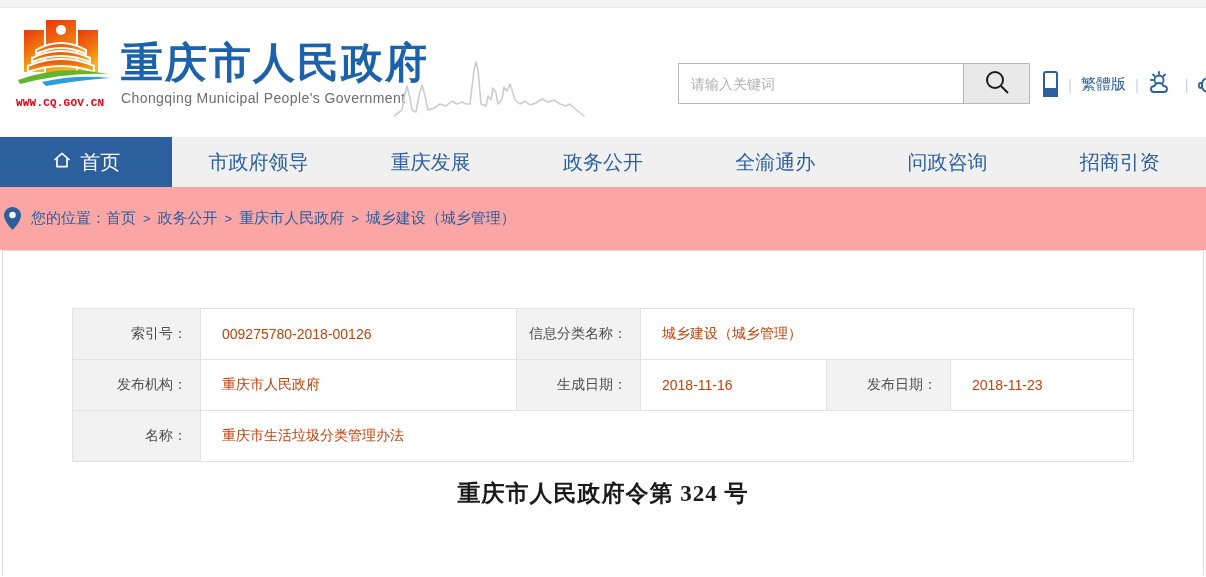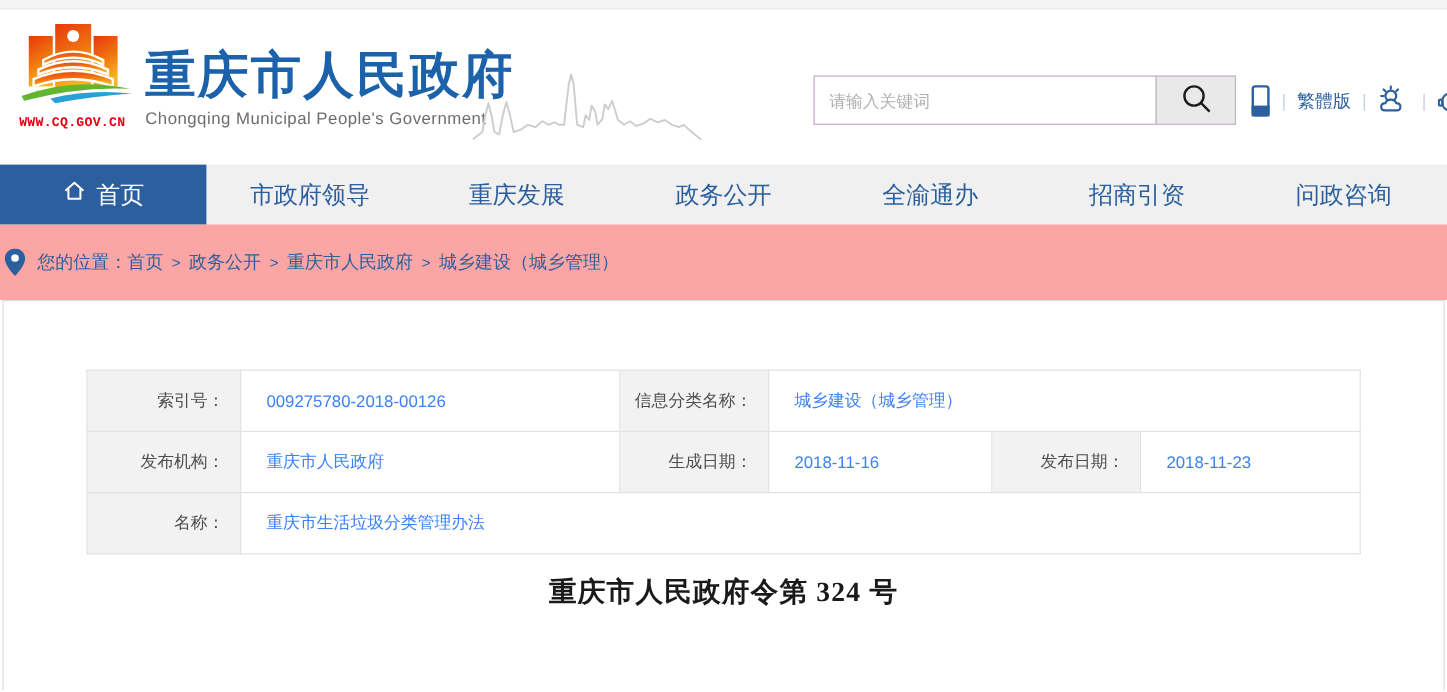--- a/index.html
+++ b/index.html
@@ -11,21 +11,21 @@
   
   .header { position:relative; height:129px; background:#fff; }
   .logo-block { position:absolute; left:16px; top:4px; width:100px; cursor:pointer;font-family:Liberation Mono, monospace; }
   .logo-url { font-size:11px; font-weight:bold; color:#e60012; letter-spacing:0.2px; margin-top:-2px; }
   .title-block { position:absolute; left:121px; top:30px; }
   .site-title { font-size:42px; font-weight:bold; color:#1b62ab; letter-spacing:2px; line-height:1.2; }
   .site-subtitle { font-size:14px; color:#6d6d6d; letter-spacing:0.4px; margin-top:2px; }
   .skyline { position:absolute; left:394px; top:50px; }
 
   .search-box { position:absolute; left:678px; top:55px; width:352px; height:41px;
-                display:flex; border:1px solid #b9b9b9; background:#f0abfc; }
+                display:flex; border:1px solid #b9b9b9; background:#d946ef; }
   .search-input { flex:1; border:none; outline:none; padding:0 12px; font-size:14px; color:#333;
                   font-family:"Liberation Sans","DejaVu Sans",sans-serif; }
   .search-input::placeholder { color:#b0b0b0; }
   .search-btn { width:66px; background:#e9e9e9; border:none; border-left:1px solid #b9b9b9;
                 display:flex; align-items:center; justify-content:center; cursor:pointer; }
 
   .header-tools { position:absolute; left:1042px; top:57px; height:38px;
                   display:flex; align-items:center; gap:9px; }
   .tool-sep { color:#c9d4e2; font-size:15px; }
   .tool-link { font-size:15px; color:#2b5f9e; text-decoration:none; cursor:pointer; white-space:nowrap; }
@@ -44,21 +44,21 @@
   .bc-link { color:#2b5f9e; text-decoration:none; cursor:pointer; }
   .bc-sep { margin:0 7px; color:#2b5f9e; font-size:13px; }
 
   
   .content-card { margin:0 2px; border:1px solid #dcdcdc; border-bottom:none;
                   background:#fff; height:325px; padding-top:57px; }
 
   table.meta { width:1061px; margin:0 auto; border-collapse:collapse; table-layout:fixed; }
   table.meta td { border:1px solid #e2e2e2; height:51px; font-size:14px; }
   td.lbl { background:#f2f2f2; color:#4d4d4d; text-align:right; padding-right:13px; }
-  td.val { background:#fff; color:#3b82f6; text-align:left; padding-left:21px; }
+  td.val { background:#fff; color:#c2410c; text-align:left; padding-left:21px; }
 
   .doc-title { text-align:center; margin-top:16px; font-family:"Liberation Serif","DejaVu Serif",serif;
                font-size:23px; font-weight:bold; color:#1a1a1a; letter-spacing:1px; }
 </style>
 </head>
 <body>
 
 <div class="top-strip"></div>
 
 <header class="header">
@@ -153,22 +153,22 @@
         <path d="M3 12 L12 4 L21 12"></path>
           <path d="M6 10 V20 H18 V10"></path>
       </svg>
     </span>
     <span>首页</span>
   </div>
   <div class="nav-item">市政府领导</div>
   <div class="nav-item">重庆发展</div>
   <div class="nav-item">政务公开</div>
   <div class="nav-item">全渝通办</div>
+  <div class="nav-item">问政咨询</div>
   <div class="nav-item">招商引资</div>
-  <div class="nav-item">问政咨询</div>
 </nav>
 
 <div class="breadcrumb">
   <span class="pin">
     <svg width="17" height="23" viewBox="0 0 17 23">
       <path d="M8.5 0 C3.8 0 0 3.8 0 8.5 C0 14.5 8.5 23 8.5 23 C8.5 23 17 14.5 17 8.5 C17 3.8 13.2 0 8.5 0 Z" fill="#2b5f9e"></path>
       <circle cx="8.5" cy="8" r="3.2" fill="#fff"></circle>
     </svg>
   </span>
   <span>您的位置：</span>

